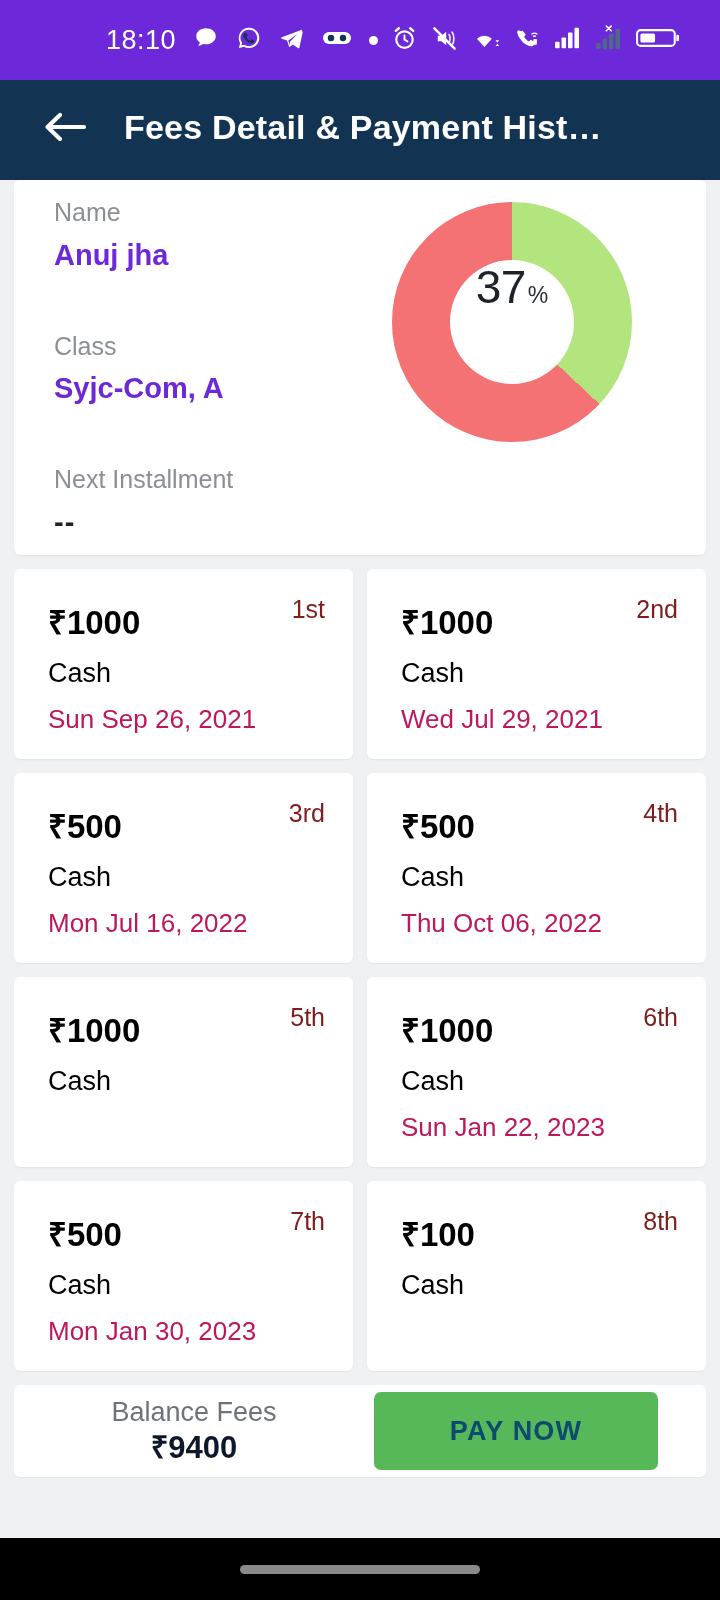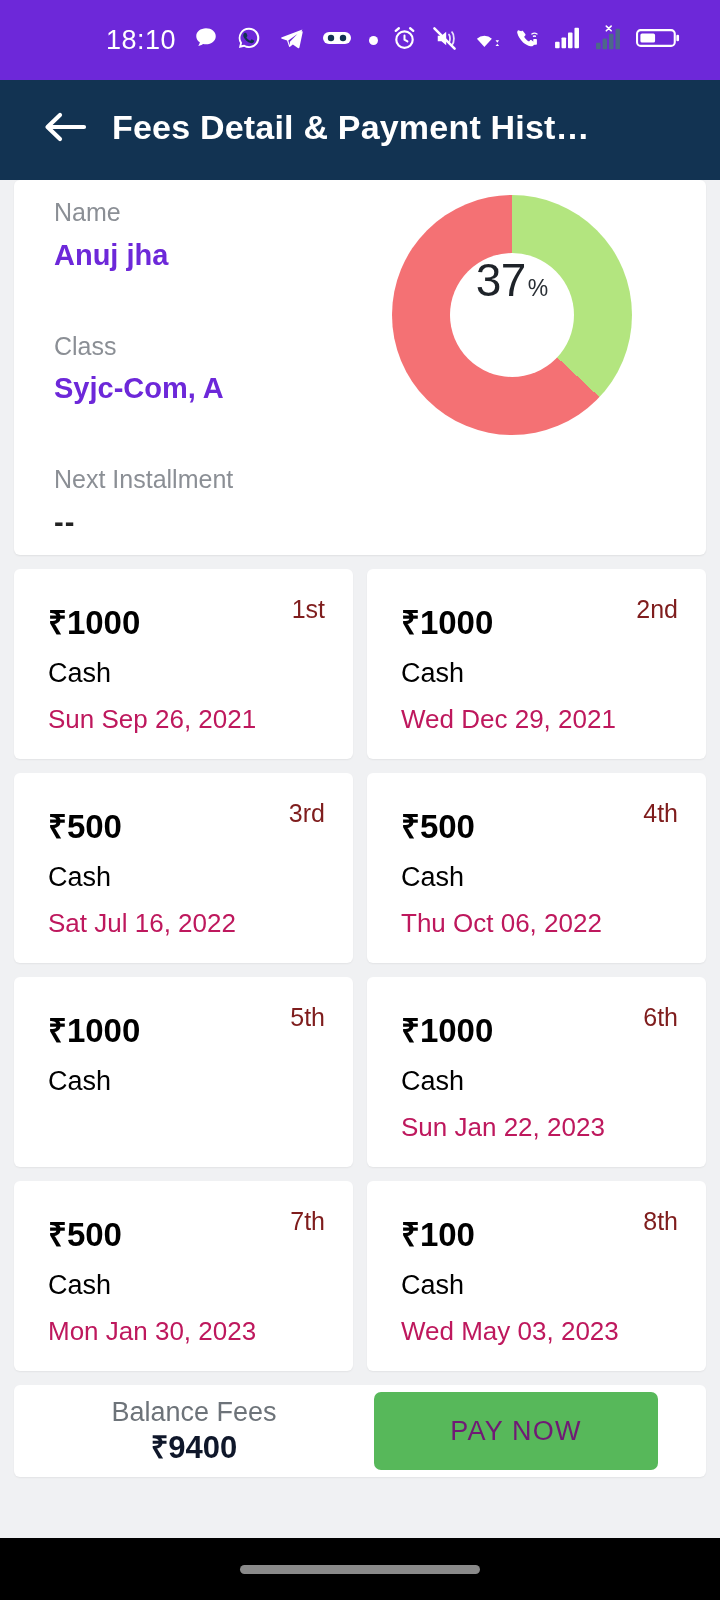--- a/index.html
+++ b/index.html
@@ -22,42 +22,42 @@
   .sb-ic{ display:block; }
   .dot-ic{ width:9px; height:9px; border-radius:50%; background:#fff; }
 
   
   .appbar{
     flex:0 0 100px; background:#123352; display:flex; align-items:center;
     padding:0 30px 6px 30px;
   }
   .back-btn{ width:70px; height:70px; display:flex; align-items:center; justify-content:center; cursor:pointer; }
   .appbar-title{
-    color:#fff; font-size:34px; font-weight:700; margin-left:12px;
+    color:#fff; font-size:34px; font-weight:700; margin-left:24px;
     white-space:nowrap; overflow:hidden; letter-spacing:.2px;
   }
 
   
   .content{ flex:1 1 auto; overflow:hidden; display:flex; flex-direction:column; }
 
   
   .info-card{
     background:#fff; margin:0 14px 0 14px; border-radius:6px;
     height:375px; position:relative; display:flex;
     box-shadow:0 1px 2px rgba(0,0,0,.07);
   }
   .info-left{ padding:14px 0 0 40px; width:360px; }
   .field{ margin-bottom:6px; }
   .field + .field{ margin-top:52px; }
   .f-label{ color:#8b8f95; font-size:25px; line-height:1.5; }
   .f-value{ color:#6d28d9; font-size:29px; font-weight:700; line-height:1.45; margin-top:2px; }
   .f-value.dim{ font-weight:700; color:#222; letter-spacing:1px; }
 
   .donut-wrap{
-    position:absolute; left:378px; top:15px; width:240px; height:240px;text-align:right;
+    position:absolute; left:378px; top:22px; width:240px; height:240px;text-align:right;
   }
   .donut{
     width:240px; height:240px; border-radius:50%;
     display:flex; align-items:center; justify-content:center;
   }
   .donut-hole{
     width:124px; height:124px; background:#fff; border-radius:50%;
     display:flex; align-items:baseline; justify-content:center;
   }
   .donut-num{ font-size:46px; color:#1e2329; font-weight:400; letter-spacing:-.5px; }
@@ -82,22 +82,22 @@
   
   .footer{
     background:#fff; margin:14px 14px 0 14px; border-radius:6px;
     height:92px; display:flex; align-items:center;
     box-shadow:0 1px 2px rgba(0,0,0,.06);
   }
   .bal{ width:360px; text-align:center; }
   .bal-label{ color:#6d7379; font-size:27px; line-height:1.25; }
   .bal-amt{ color:#0f172a; font-size:31px; font-weight:700; line-height:1.2; }
   .pay-now{
-    flex:1; margin-right:48px; height:78px; background:#57b85a; color:#701a75;
-    border:none; border-radius:7px; font-size:27px; font-weight:400;
+    flex:1; margin-right:48px; height:78px; background:#57b85a; color:#0c4a6e;
+    border:none; border-radius:7px; font-size:27px; font-weight:700;
     letter-spacing:1.2px; font-family:"Liberation Sans", sans-serif; cursor:pointer;
   }
 
   
   .navbar{ flex:0 0 62px; background:#000; display:flex; align-items:center; justify-content:center; }
   .nav-pill{ width:240px; height:9px; border-radius:6px; background:#8a8a8a; }
 </style>
 </head>
 <body>
 
@@ -228,27 +228,27 @@
         <div class="pay-card">
           <div class="pay-ord">1st</div>
           <div class="pay-amt">₹1000</div>
           <div class="pay-mode">Cash</div>
           <div class="pay-date">Sun Sep 26, 2021</div>
         </div>
         <div class="pay-card">
           <div class="pay-ord">2nd</div>
           <div class="pay-amt">₹1000</div>
           <div class="pay-mode">Cash</div>
-          <div class="pay-date">Wed Dec 29, 2021</div>
+          <div class="pay-date">Wed Jul 29, 2021</div>
         </div>
         <div class="pay-card">
           <div class="pay-ord">3rd</div>
           <div class="pay-amt">₹500</div>
           <div class="pay-mode">Cash</div>
-          <div class="pay-date">Sat Jul 16, 2022</div>
+          <div class="pay-date">Mon Jul 16, 2022</div>
         </div>
         <div class="pay-card">
           <div class="pay-ord">4th</div>
           <div class="pay-amt">₹500</div>
           <div class="pay-mode">Cash</div>
           <div class="pay-date">Thu Oct 06, 2022</div>
         </div>
         <div class="pay-card">
           <div class="pay-ord">5th</div>
           <div class="pay-amt">₹1000</div>
@@ -263,21 +263,20 @@
         <div class="pay-card">
           <div class="pay-ord">7th</div>
           <div class="pay-amt">₹500</div>
           <div class="pay-mode">Cash</div>
           <div class="pay-date">Mon Jan 30, 2023</div>
         </div>
         <div class="pay-card">
           <div class="pay-ord">8th</div>
           <div class="pay-amt">₹100</div>
           <div class="pay-mode">Cash</div>
-          <div class="pay-date">Wed May 03, 2023</div>
         </div>
       </div>
 
     <div class="footer">
       <div class="bal">
         <div class="bal-label">Balance Fees</div>
         <div class="bal-amt">₹9400</div>
       </div>
       <button class="pay-now">PAY NOW</button>
     </div>

